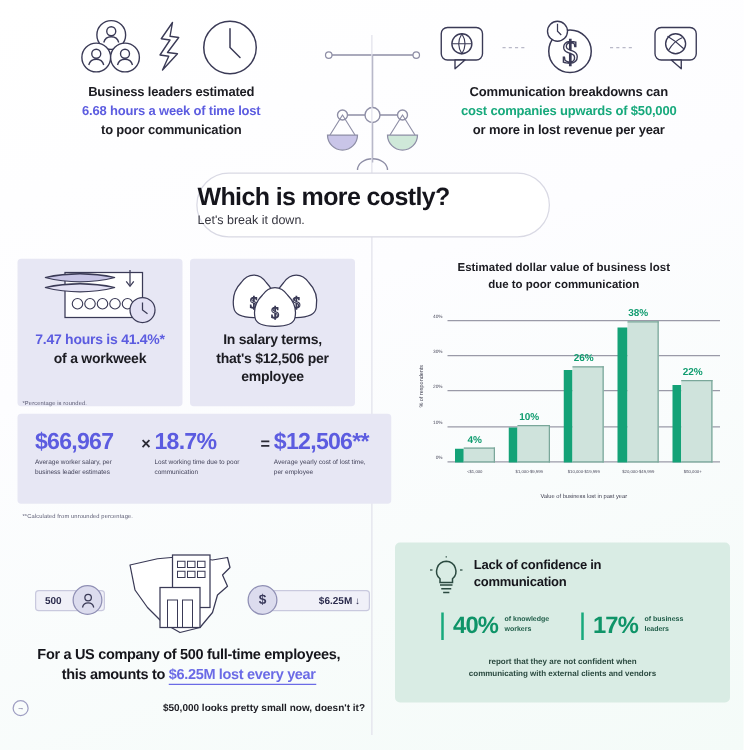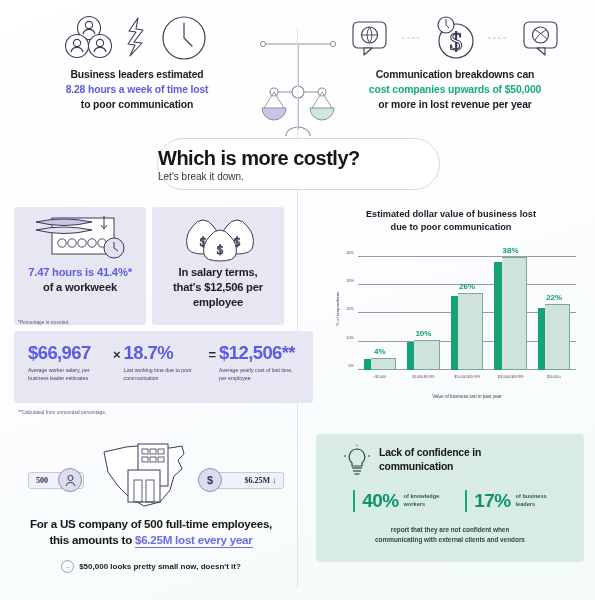--- a/index.html
+++ b/index.html
@@ -62,36 +62,36 @@
   .eq-op { font-size:13px; font-weight:bold; color:#2b2b35; padding-top:5px; }
   .eq-big { font-size:18.5px; font-weight:bold; color:#5c5ce0; letter-spacing:-0.6px; white-space:nowrap; }
   .eq-small { font-size:5.2px; color:#43435a; line-height:1.5; margin-top:3px; }
 
   
   .us-block { position:absolute; left:10px; top:432px; width:282px; height:160px; }
   .us-icons { position:relative; height:80px; }
   .pill {
     position:absolute; background:#f0f0f8; border:1px solid #c9c9de;
     border-radius:3px; font-size:8px; font-weight:bold; color:#2b2b4d;
-    display:flex; align-items:center; padding:4px 7px; height:17px;font-family:Liberation Serif, serif;
+    display:flex; align-items:center; padding:4px 7px; height:17px;
   }
   .pill-500 { left:18px; top:40px; width:56px; justify-content:flex-start; }
-  .pill-625 { left:198px; top:40px; width:76px; justify-content:flex-end; }
+  .pill-625 { left:198px; top:40px; width:88px; justify-content:flex-end; }
   .coin {
     position:absolute; width:24px; height:24px; border-radius:50%;
     background:#dcdcee; border:1.2px solid #8f8fb4;
     display:flex; align-items:center; justify-content:center;
     font-size:11px; font-weight:bold; color:#3a3a5c;
   }
   .coin-l { left:48px; top:36px; }
   .coin-r { left:188px; top:36px; }
   .us-text { text-align:center; font-size:11.6px; font-weight:bold; color:#16161c;
              line-height:1.4; letter-spacing:-0.25px; margin-top:4px; }
   .us-text .blue-u { color:#6b6be6; border-bottom:1.6px solid #6b6be6; padding-bottom:1px; }
-  .us-note { display:flex; align-items:center; justify-content:center; gap:5px; margin-top:12px; }
+  .us-note { display:flex; align-items:center; justify-content:space-between; gap:5px; margin-top:12px; }
   .us-note-dot {
     width:13px; height:13px; border-radius:50%; border:1px solid #9e9ec2;
     display:flex; align-items:center; justify-content:center;
     font-size:6px; color:#6d6d94;
   }
   .us-note-text { font-size:8px; font-weight:bold; color:#1c1c22; }
 
   
   .chart-block { position:absolute; left:312px; top:208px; width:278px; height:196px; }
   .chart-title { text-align:center; font-size:9.2px; font-weight:bold; color:#1c1c22;
@@ -165,21 +165,21 @@
         </span>
         <span>
           <svg width="52" height="50" viewBox="0 0 52 50">
             <circle cx="25" cy="25" r="21" fill="#fff" stroke="#3a3a56" stroke-width="1.2"></circle>
             <path d="M25 10 L25 25 L33 33" fill="none" stroke="#3a3a56" stroke-width="1.2" stroke-linecap="round"></path>
           </svg>
         </span>
       </div>
       <div class="hero-text">
         <div>Business leaders estimated</div>
-        <div class="hl-purple">8.28 hours a week of time lost</div>
+        <div class="hl-purple">6.68 hours a week of time lost</div>
         <div>to poor communication</div>
       </div>
     </div>
 
     <div class="hero-col hero-right">
       <div class="hero-icons">
         <span>
           <svg width="44" height="44" viewBox="0 0 44 44">
             <rect x="5" y="6" width="33" height="26" rx="5" fill="#fff" stroke="#3a3a56" stroke-width="1.1"></rect>
             <path d="M16 32 L16 39 L24 32 Z" fill="#fff" stroke="#3a3a56" stroke-width="1.1" stroke-linejoin="round"></path>

